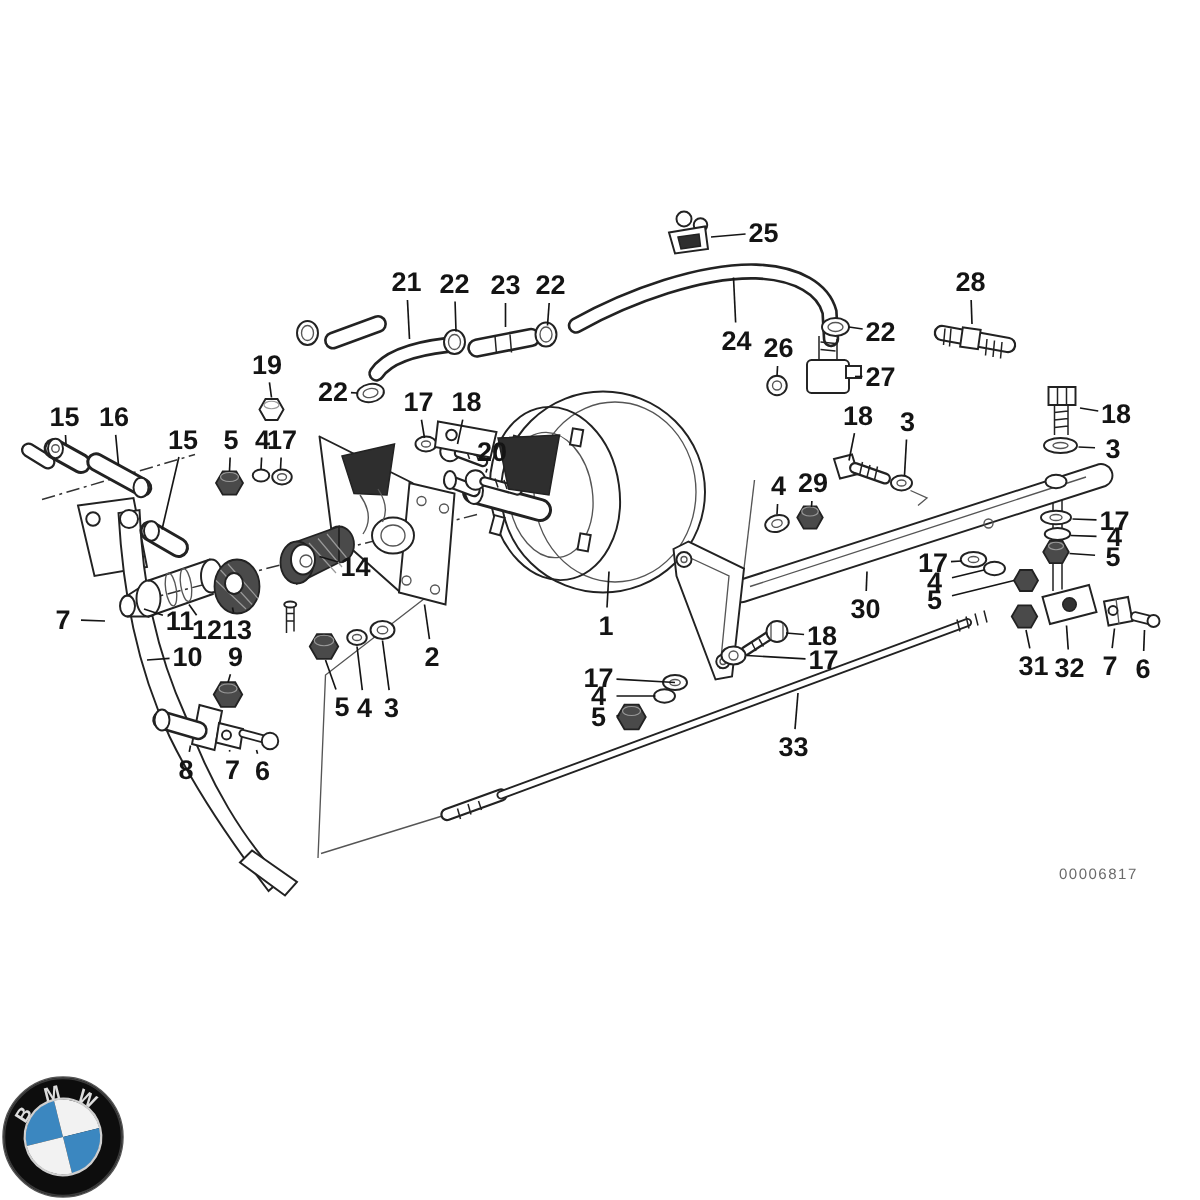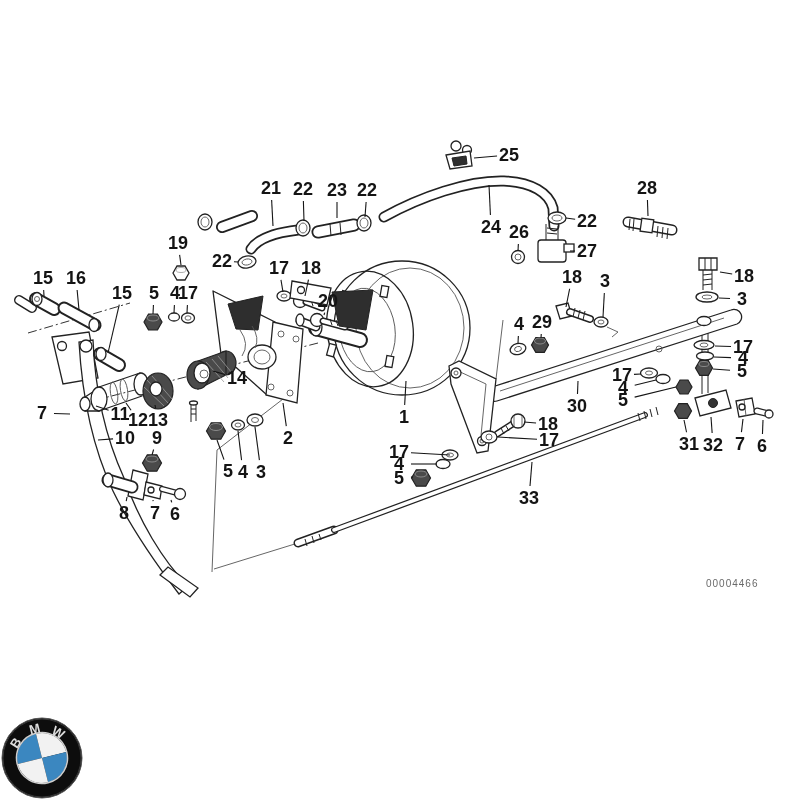--- a/index.html
+++ b/index.html
@@ -369,21 +369,21 @@
         <text x="689" y="444" text-anchor="middle" dominant-baseline="central" class="callout-text">31</text>
         <line x1="712.145035400145" y1="433.0304956020312" x2="711" y2="417" stroke="#151515" stroke-width="1.1"></line>
         <text x="713" y="445" text-anchor="middle" dominant-baseline="central" class="callout-text">32</text>
         <line x1="741.4297426474212" y1="432.08547793815694" x2="743" y2="419" stroke="#151515" stroke-width="1.1"></line>
         <text x="740" y="444" text-anchor="middle" dominant-baseline="central" class="callout-text">7</text>
         <line x1="762.4611974652145" y1="434.0088659044242" x2="763" y2="420" stroke="#151515" stroke-width="1.1"></line>
         <text x="762" y="446" text-anchor="middle" dominant-baseline="central" class="callout-text">6</text>
       </g>
   </svg>
 
-  <div id="drawing-number">00004466</div>
+  <div id="drawing-number">00006817</div>
 
   <svg width="120" height="90" viewBox="0 0 120 90" style="left:0;top:712px;">
     <g transform="translate(42,46)">
       <circle r="40" fill="#0d0d0d" stroke="#555" stroke-width="1"></circle>
       <circle r="39" fill="none" stroke="#3a3a3a" stroke-width="1"></circle>
       <g transform="rotate(-14)">
         <path d="M0,0 L-25,0 A25,25 0 0 1 0,-25 Z" fill="#3b87c0"></path>
         <path d="M0,0 L0,-25 A25,25 0 0 1 25,0 Z" fill="#f2f2f2"></path>
         <path d="M0,0 L25,0 A25,25 0 0 1 0,25 Z" fill="#3b87c0"></path>
         <path d="M0,0 L0,25 A25,25 0 0 1 -25,0 Z" fill="#f2f2f2"></path>

